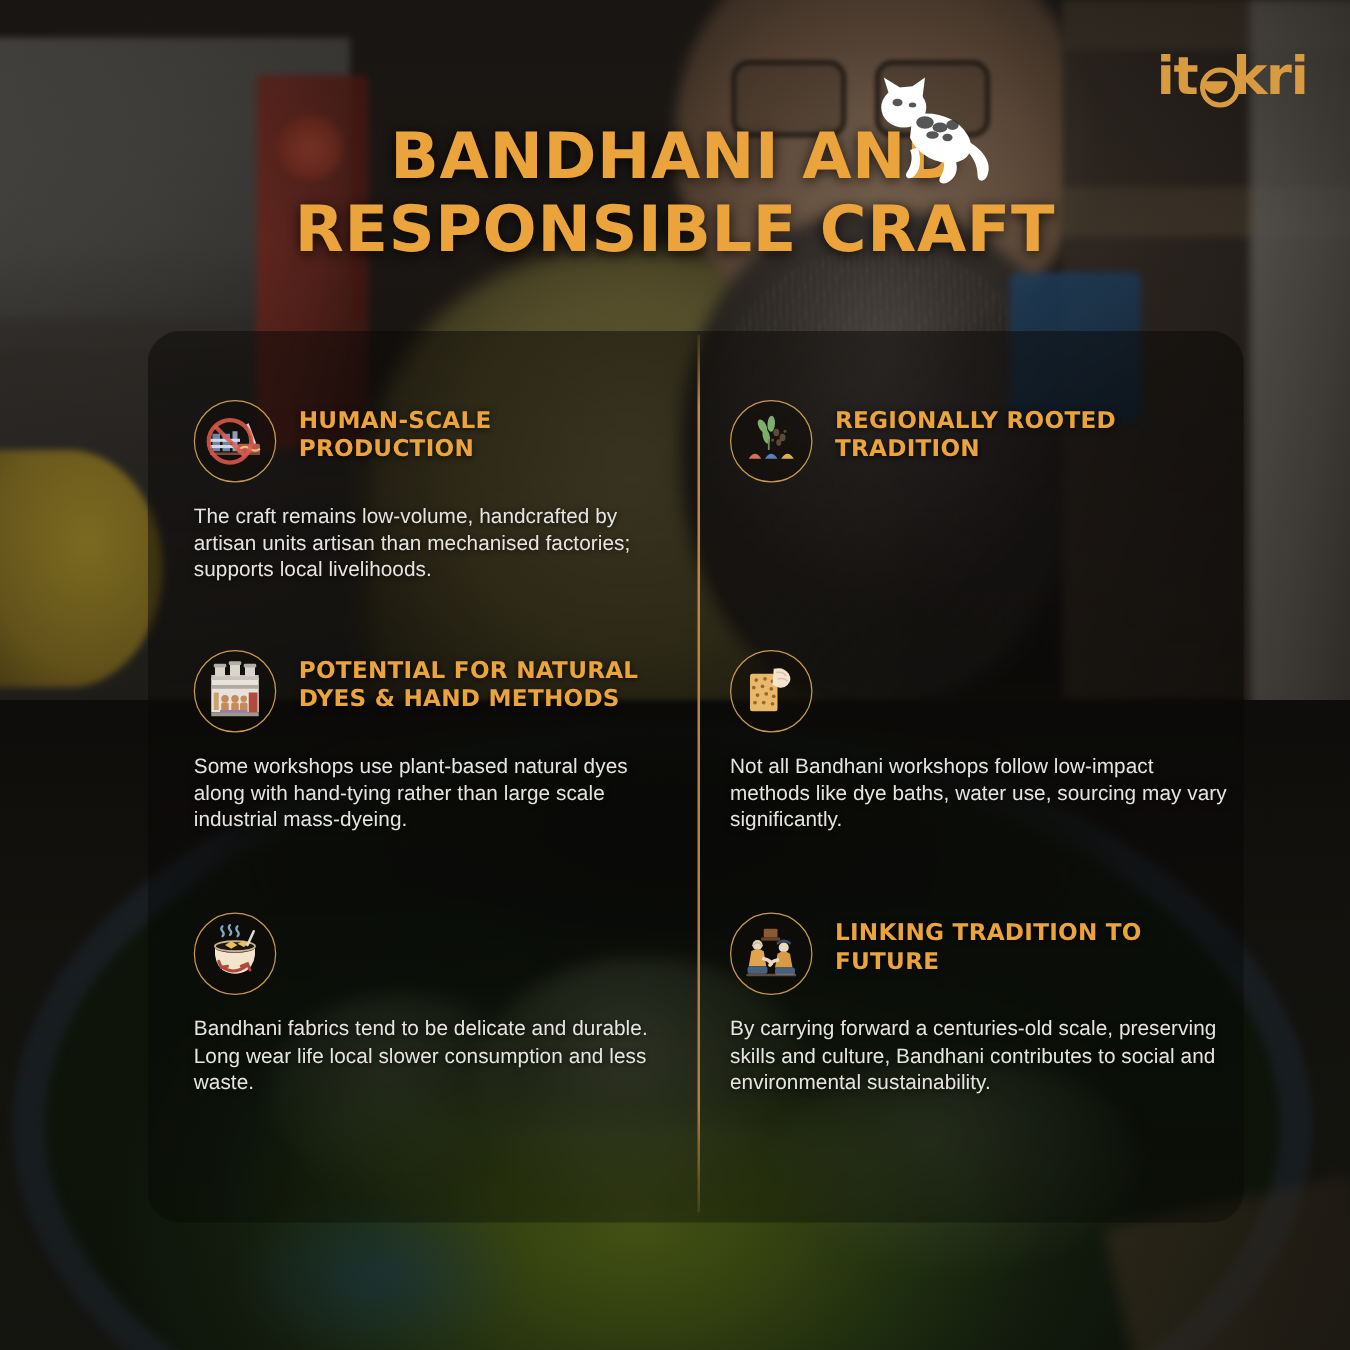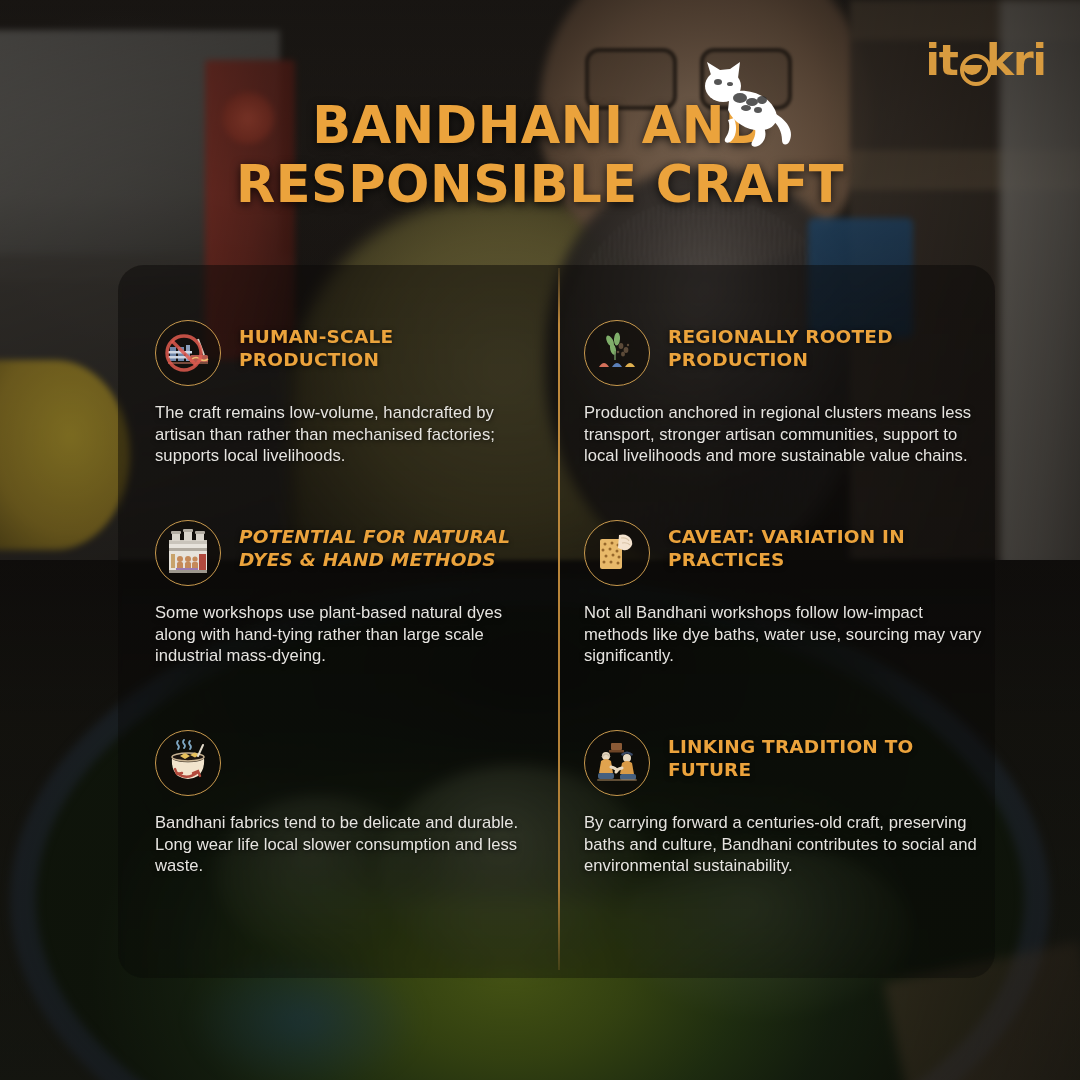--- a/index.html
+++ b/index.html
@@ -245,21 +245,21 @@
 
   
   .col-l { left: 152px; width: 392px; }
   .col-r { left: 581px; width: 400px; }
   .row-1 { top: 320px; }
   .row-2 { top: 520px; }
   .row-3 { top: 730px; }
 
   .item.col-l.row-1 .item-title { width: 230px; }
   .item.col-r.row-1 .item-title { width: 300px; }
-  .item.col-l.row-2 .item-title { width: 300px; font-style: italic; }
+  .item.col-l.row-2 .item-title { width: 300px; }
   .item.col-r.row-2 .item-title { width: 280px; }
   .item.col-l.row-3 .item-title { width: 300px; }
   .item.col-r.row-3 .item-title { width: 260px; }
 </style>
 </head>
 <body>
 
 <div id="poster">
 
   <div class="bg">
@@ -338,21 +338,21 @@
             <rect x="26" y="26" width="18" height="8" rx="1.5" fill="#b5594c"></rect>
             <path d="M28 30 q4 -3 8 0 t8 0" stroke="#f0c070" stroke-width="1.6" fill="none"></path>
             <line x1="40" y1="26" x2="34" y2="10" stroke="#d8d2c6" stroke-width="2"></line>
             <rect x="4" y="33" width="40" height="2" fill="#7a4a3c"></rect>
             <circle cx="20" cy="24" r="17" fill="none" stroke="#e05a4f" stroke-width="3.4" opacity=".85"></circle>
             <line x1="8" y1="12" x2="32" y2="36" stroke="#e05a4f" stroke-width="3.4" opacity=".85"></line>
           </svg>
         </div>
         <div class="item-title">HUMAN-SCALE PRODUCTION</div>
       </div>
-      <div class="item-body">The craft remains low-volume, handcrafted by artisan than rather than mechanised factories; supports local livelihoods.</div>
+      <div class="item-body">The craft remains low-volume, handcrafted by artisan units artisan than mechanised factories; supports local livelihoods.</div>
     </div>
 
     <div class="item col-r row-1">
       <div class="head">
         <div class="icon-circle">
           <svg width="48" height="48" viewBox="0 0 48 48">
             <g fill="#7fae6a">
               <ellipse cx="17" cy="12" rx="3" ry="6" transform="rotate(-28 17 12)"></ellipse>
               <ellipse cx="24" cy="10" rx="3" ry="6.5" transform="rotate(4 24 10)"></ellipse>
               <ellipse cx="20" cy="20" rx="2.8" ry="6" transform="rotate(-14 20 20)"></ellipse>
@@ -363,23 +363,22 @@
               <ellipse cx="30" cy="25" rx="2" ry="2.6"></ellipse>
               <circle cx="25" cy="23" r="1.3"></circle>
               <circle cx="35" cy="16" r="1.2"></circle>
             </g>
             <path d="M22 22 L22 31" stroke="#6f8f5e" stroke-width="1.4" fill="none"></path>
             <path d="M6 38 q5 -8 10 0 Z" fill="#d4705a"></path>
             <path d="M19 38 q5 -8 10 0 Z" fill="#5b7fb8"></path>
             <path d="M32 38 q5 -8 10 0 Z" fill="#e0b150"></path>
           </svg>
         </div>
-        <div class="item-title">REGIONALLY ROOTED PRODUCTION</div>
-      </div>
-      <div class="item-body">Production anchored in regional clusters means less transport, stronger artisan communities, support to local livelihoods and more sustainable value chains.</div>
+        <div class="item-title">REGIONALLY ROOTED TRADITION</div>
+      </div>
     </div>
 
     <div class="item col-l row-2">
       <div class="head">
         <div class="icon-circle">
           <svg width="50" height="50" viewBox="0 0 50 50">
             <rect x="6" y="14" width="38" height="28" fill="#e7e3dc"></rect>
             <rect x="6" y="12" width="38" height="4" fill="#c9c4bb"></rect>
             <rect x="9" y="5" width="8" height="8" fill="#dad5cc"></rect>
             <rect x="21" y="3" width="8" height="10" fill="#dad5cc"></rect>
@@ -424,21 +423,20 @@
                 <circle cx="26" cy="28" r="1.5"></circle>
               <circle cx="11" cy="33" r="1.5"></circle>
                 <circle cx="18" cy="33" r="1.5"></circle>
                 <circle cx="25" cy="34" r="1.5"></circle>
             </g>
             <path d="M26 6 q8 -2 12 4 q3 5 -1 9 q-3 3 -7 2 l-5 -2 Z" fill="#f4e3cf"></path>
             <path d="M28 9 q6 -1 8 3" stroke="#d9c3a6" stroke-width="1.2" fill="none"></path>
             <path d="M29 14 q6 -1 8 2" stroke="#d9c3a6" stroke-width="1.2" fill="none"></path>
           </svg>
         </div>
-        <div class="item-title">CAVEAT: VARIATION IN PRACTICES</div>
       </div>
       <div class="item-body">Not all Bandhani workshops follow low-impact methods like dye baths, water use, sourcing may vary significantly.</div>
     </div>
 
     <div class="item col-l row-3">
       <div class="head">
         <div class="icon-circle">
           <svg width="48" height="48" viewBox="0 0 48 48">
             <g stroke="#7fa8c4" stroke-width="1.8" fill="none" stroke-linecap="round">
               <path d="M14 10 q2 -2 0 -4 q-2 -2 0 -4"></path>
@@ -480,17 +478,17 @@
               <path d="M29 17 q5 -5 10 0 l1 -2 q-6 -5 -12 0 Z" fill="#3a4a66"></path>
               <path d="M29 24 q5 -4 10 0 l2 11 l-14 0 Z" fill="#d99a46"></path>
               <rect x="27" y="35" width="16" height="6" rx="2" fill="#46607f"></rect>
               <path d="M29 29 q-5 1 -6 4" stroke="#e8d9c0" stroke-width="3" fill="none" stroke-linecap="round"></path>
             </g>
             <rect x="4" y="40" width="40" height="2" rx="1" fill="#9a7b55" opacity=".6"></rect>
           </svg>
         </div>
         <div class="item-title">LINKING TRADITION TO FUTURE</div>
       </div>
-      <div class="item-body">By carrying forward a centuries-old craft, preserving baths and culture, Bandhani contributes to social and environmental sustainability.</div>
+      <div class="item-body">By carrying forward a centuries-old scale, preserving skills and culture, Bandhani contributes to social and environmental sustainability.</div>
     </div>
 
   </div>
 </div>
 
 </body></html>

